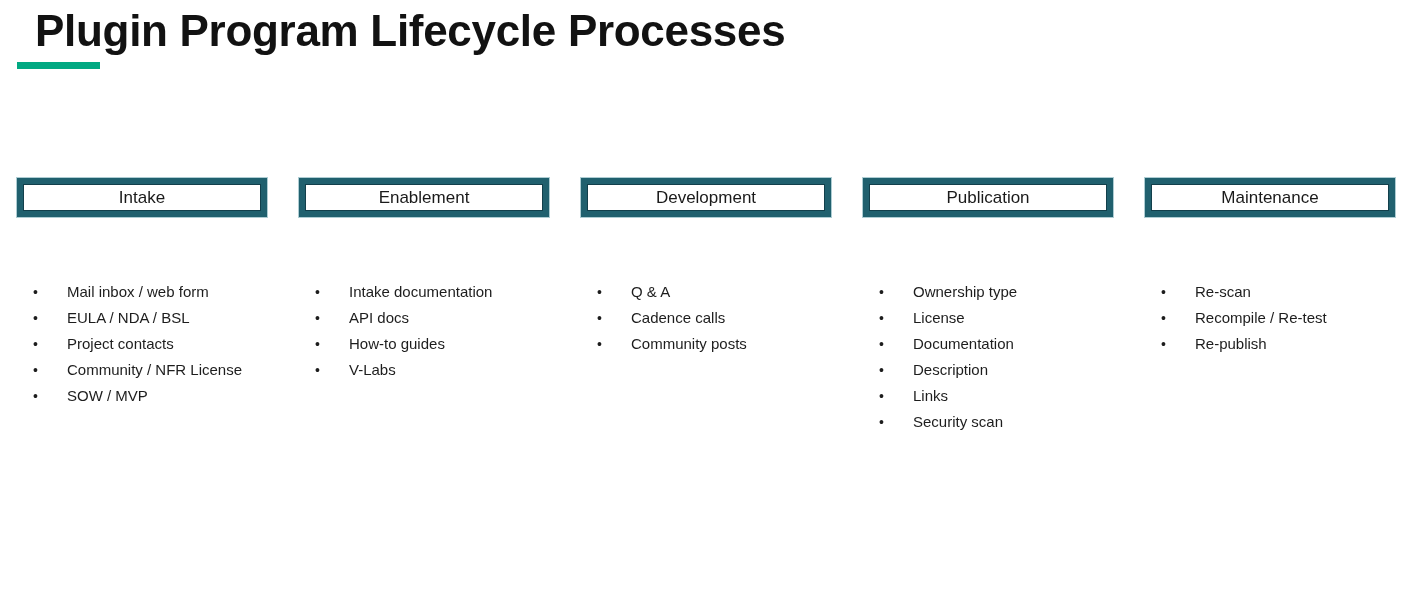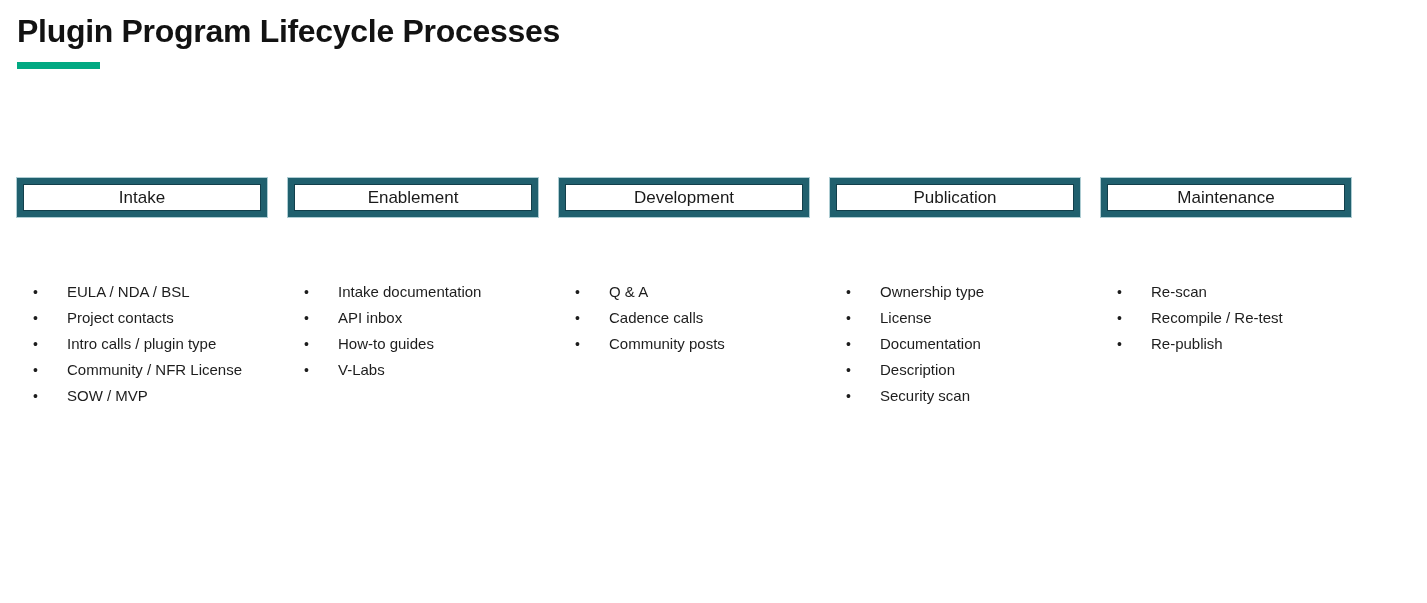--- a/index.html
+++ b/index.html
@@ -12,36 +12,36 @@
     overflow: hidden;
     font-family: "Liberation Sans", sans-serif;
   }
   .page {
     position: relative;
     width: 1427px;
     height: 603px;
     background: #ffffff;
   }
   h1.page-title {
-    margin: 12px 0 0 17px;
-    font-size: 32px;
+    margin: 12px 0 0 35px;
+    font-size: 44px;
     line-height: 38px;
     font-weight: 700;
     color: #121212;
     letter-spacing: -0.3px;
   }
   .title-rule {
     width: 83px;
     height: 7px;
     margin: 12px 0 0 17px;
     background: #01a982;
   }
   .columns {
     display: flex;
-    gap: 21px;
+    gap: 32px;
     margin: 109px 0 0 17px;
   }
   .column {
     width: 250px;
     flex: 0 0 250px;
   }
   .stage-box {
     width: 250px;
     height: 39px;
     background: #ffffff;
@@ -83,35 +83,35 @@
 <div class="page">
   <h1 class="page-title">Plugin Program Lifecycle Processes</h1>
   <div class="title-rule"></div>
 
   <main class="columns">
   <section class="column">
     <div class="stage-box">
       <span class="stage-label">Intake</span>
     </div>
     <ul class="stage-items">
+          <li>Mail inbox / web form</li>
           <li>EULA / NDA / BSL</li>
           <li>Project contacts</li>
-          <li>Intro calls / plugin type</li>
           <li>Community / NFR License</li>
           <li>SOW / MVP</li>
         </ul>
   </section>
 
   <section class="column">
     <div class="stage-box">
       <span class="stage-label">Enablement</span>
     </div>
     <ul class="stage-items">
           <li>Intake documentation</li>
-          <li>API inbox</li>
+          <li>API docs</li>
           <li>How-to guides</li>
           <li>V-Labs</li>
         </ul>
   </section>
 
   <section class="column">
     <div class="stage-box">
       <span class="stage-label">Development</span>
     </div>
     <ul class="stage-items">
@@ -123,20 +123,21 @@
 
   <section class="column">
     <div class="stage-box">
       <span class="stage-label">Publication</span>
     </div>
     <ul class="stage-items">
           <li>Ownership type</li>
           <li>License</li>
           <li>Documentation</li>
           <li>Description</li>
+          <li>Links</li>
           <li>Security scan</li>
         </ul>
   </section>
 
   <section class="column">
     <div class="stage-box">
       <span class="stage-label">Maintenance</span>
     </div>
     <ul class="stage-items">
           <li>Re-scan</li>

